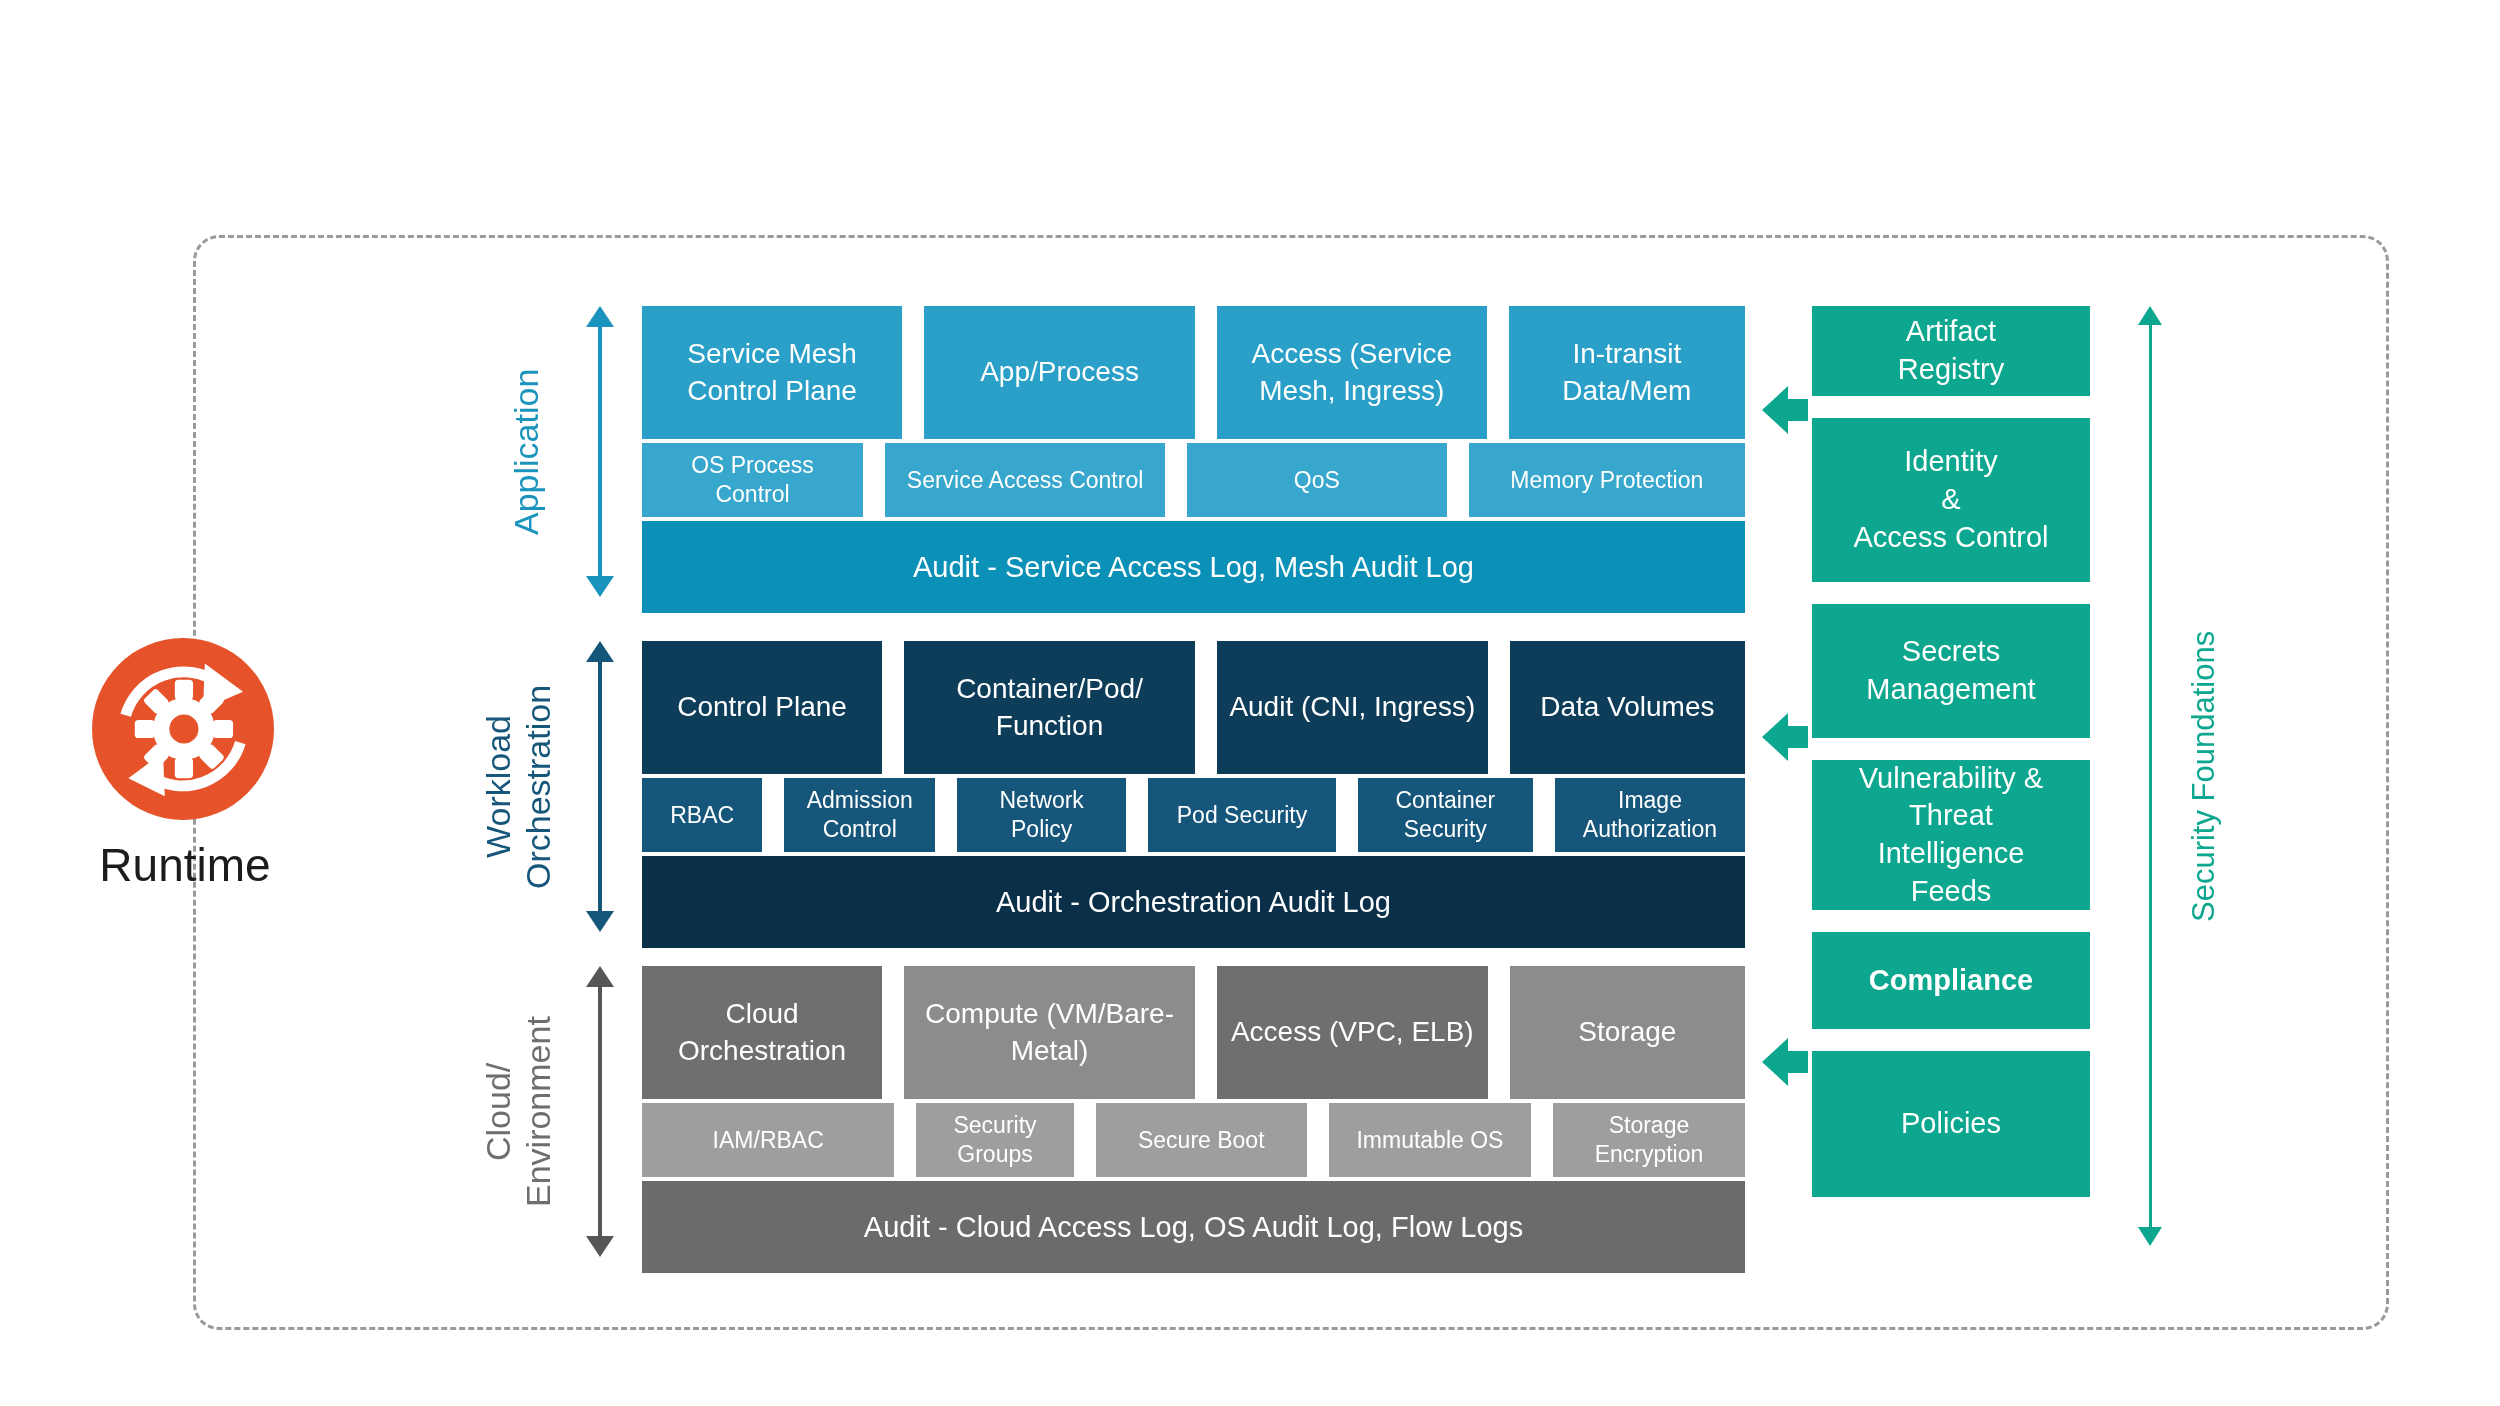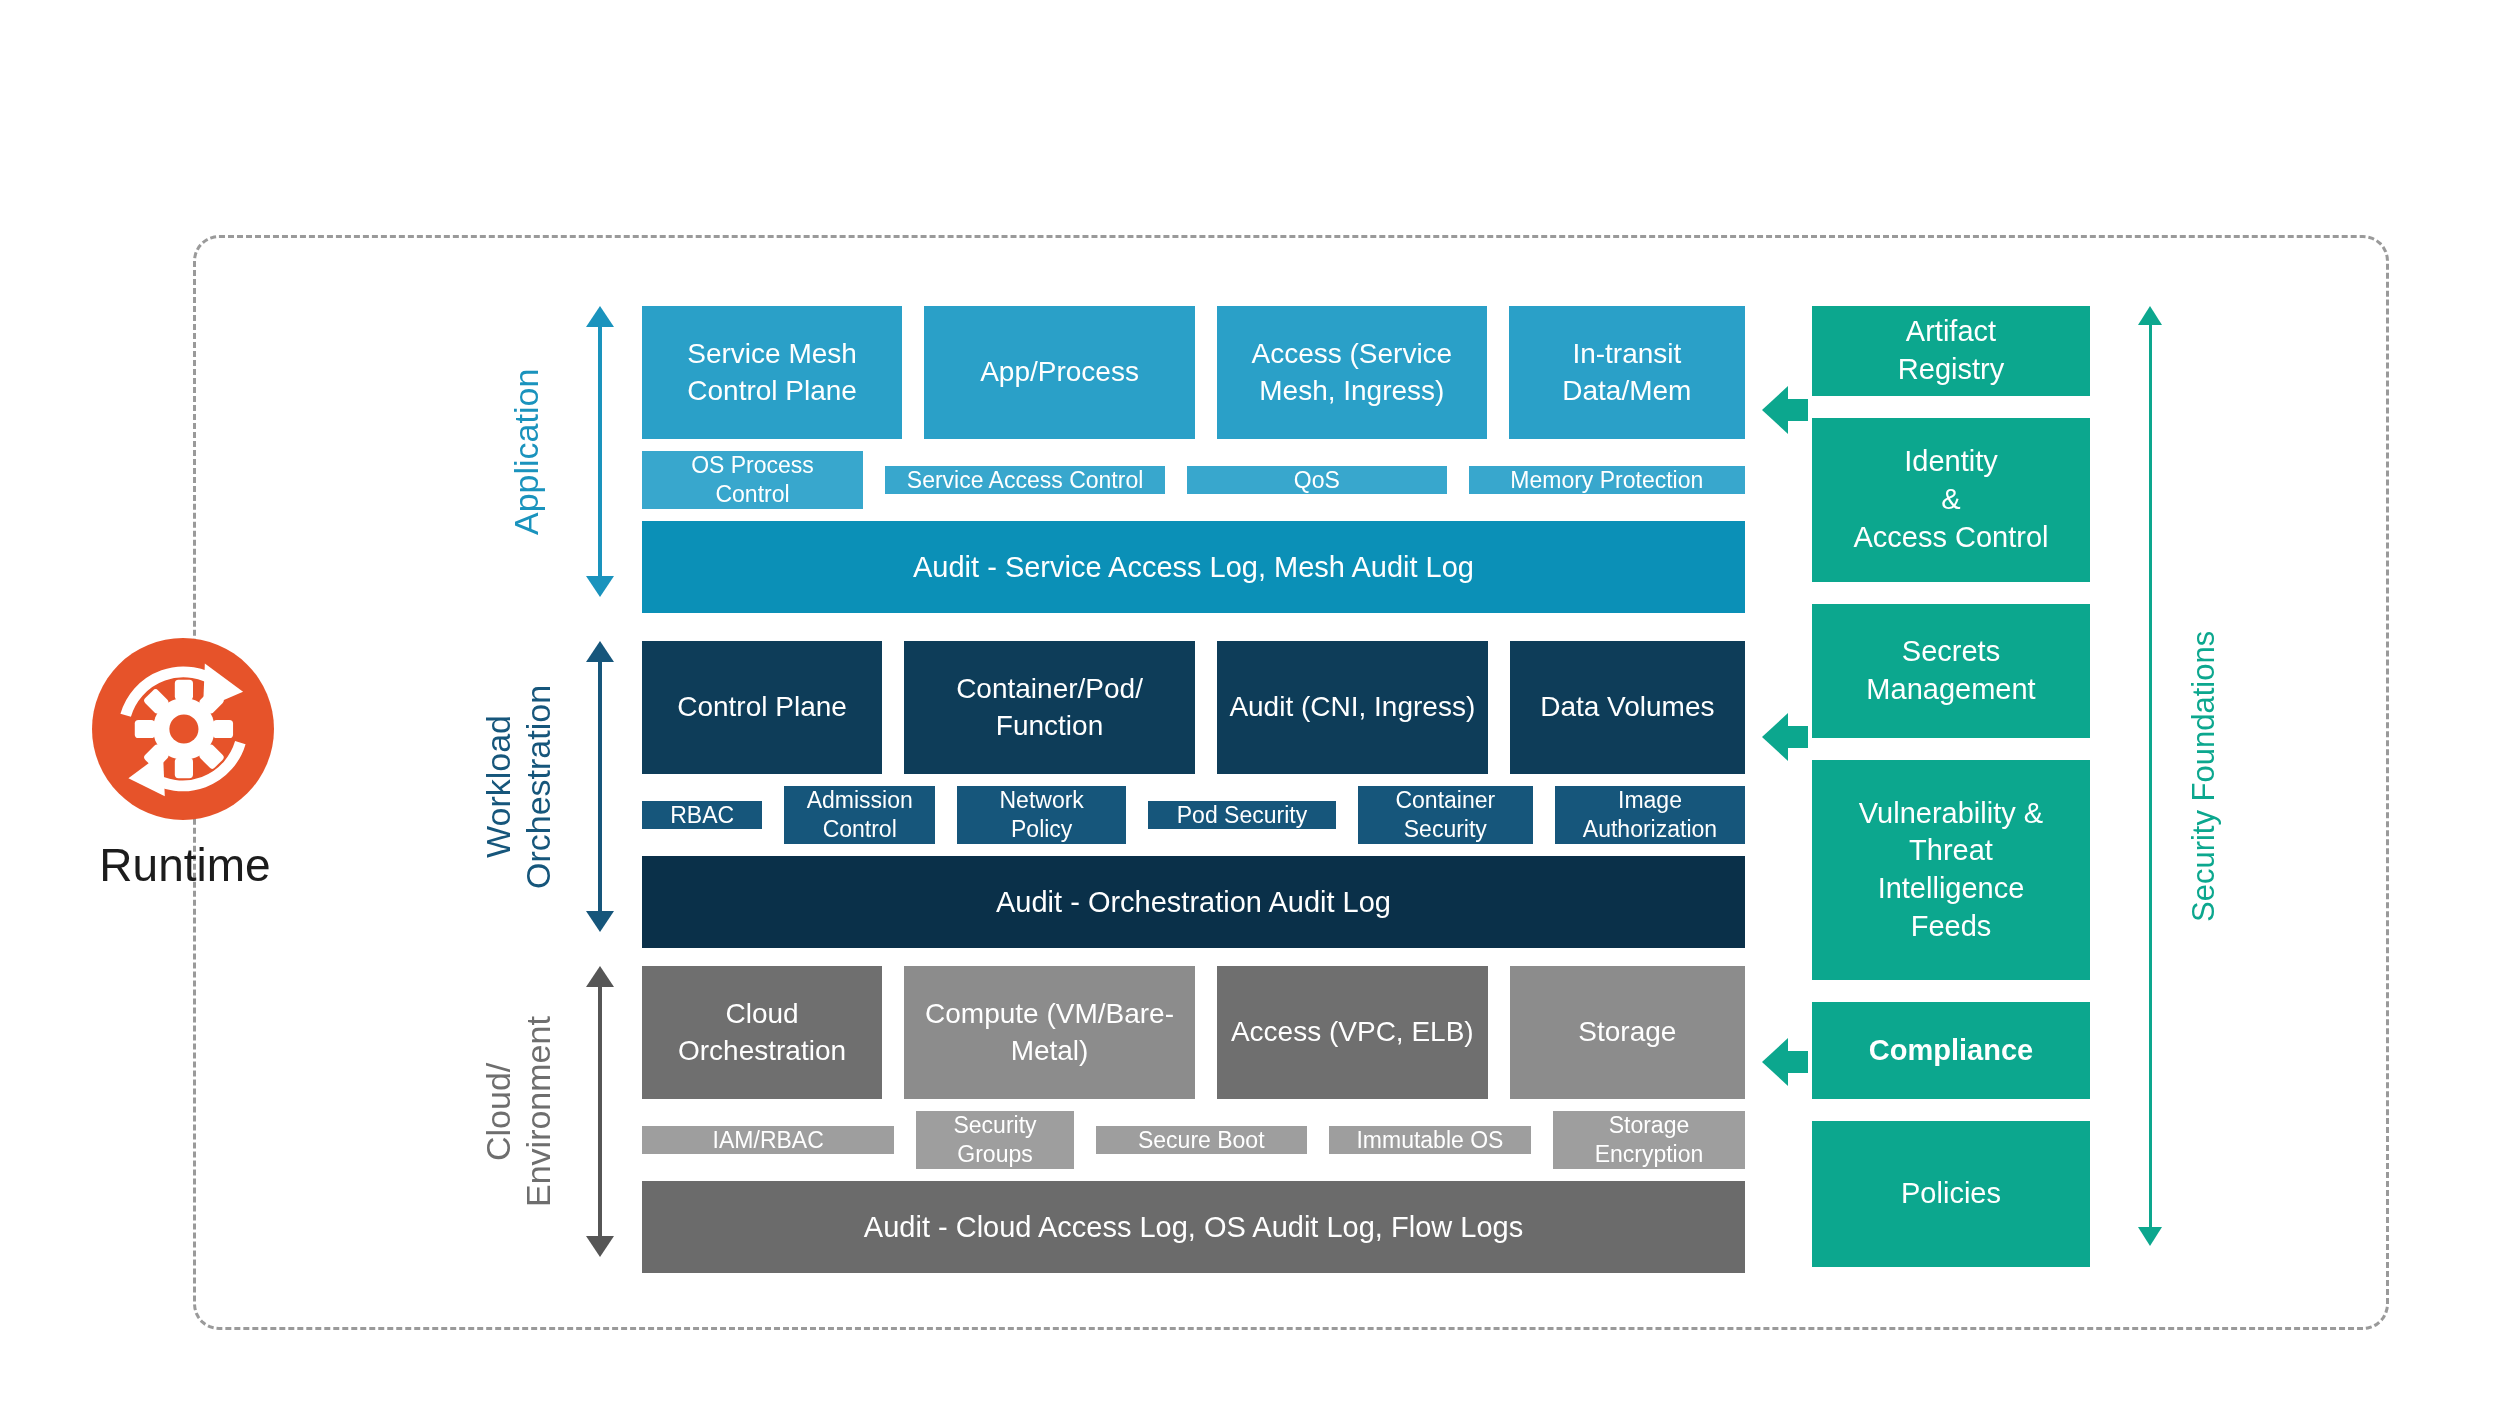--- a/index.html
+++ b/index.html
@@ -22,21 +22,21 @@
   }
 
   
   .layer { position:absolute; left:642px; width:1103px; height:291px; }
   .layer-app   { --b1:#2AA0C8; --b2:#38A7CD; --audit:#0B90B7; }
   .layer-wl    { --b1:#0E3D59; --b2:#16567B; --audit:#0A3049; }
   .layer-cloud { --b1:#6F6F6F; --b2:#9E9E9E; --audit:#6B6B6B; }
 
   .row  { display:flex; gap:22px; }
   .row-blocks   { height:133px; margin-bottom:4px; }
-  .row-controls { height:74px;  margin-bottom:4px;align-items:center; }
+  .row-controls { height:74px;  margin-bottom:4px; }
   .cell {
     display:flex; align-items:center; justify-content:center; text-align:center;
     color:#ffffff; line-height:1.3; padding:0 10px; box-sizing:border-box;
   }
   .row-blocks   .cell { background:var(--b1); font-size:28px; }
   .row-controls .cell { background:var(--b2); font-size:23px; line-height:1.25; }
   .layer-cloud .row-blocks .cell.c-light { background:#8C8C8C; }
   .audit-bar {
     height:92px; background:var(--audit); color:#ffffff; font-size:29px;
     display:flex; align-items:center; justify-content:center; text-align:center;
@@ -209,21 +209,21 @@
   </div>
 
   <div class="foundations">
     <div class="gbox" style="height:90px;">Artifact
 Registry</div>
     <div class="gbox" style="height:164px;">Identity
 &amp;
 Access Control</div>
     <div class="gbox" style="height:134px;">Secrets
 Management</div>
-    <div class="gbox" style="height:220px;">Vulnerability &amp;
+    <div class="gbox" style="height:150px;">Vulnerability &amp;
 Threat
 Intelligence
 Feeds</div>
     <div class="gbox" style="height:97px;font-weight:bold;">Compliance</div>
     <div class="gbox" style="height:146px;">Policies</div>
   </div>
 
   <div class="varrow thin" style="--c:#0CA78E; left:2132px; top:306px; height:940px;">
     <div class="head-top"></div>
     <div class="line"></div>

